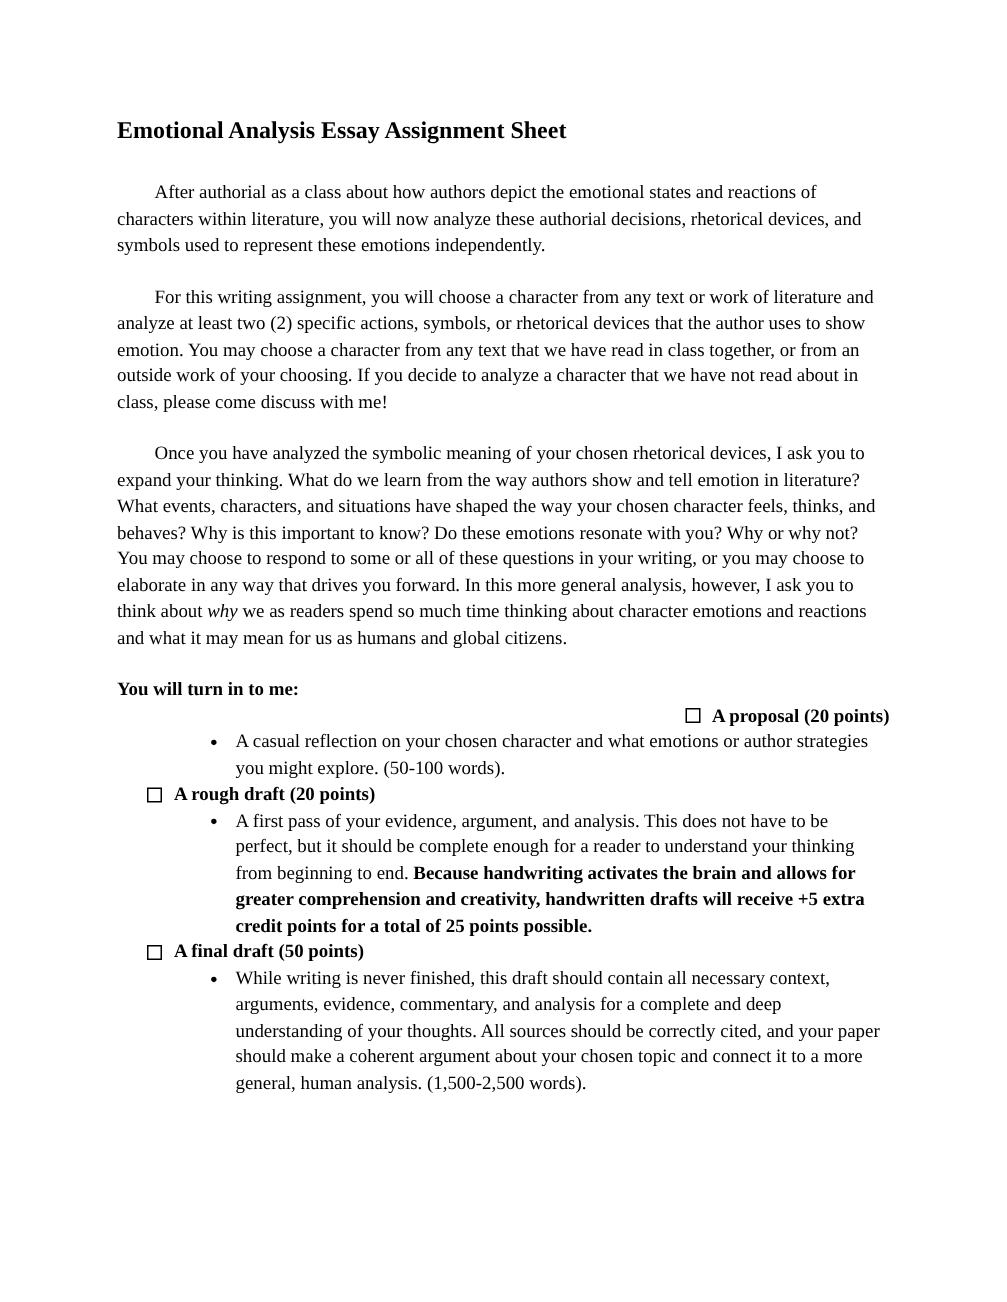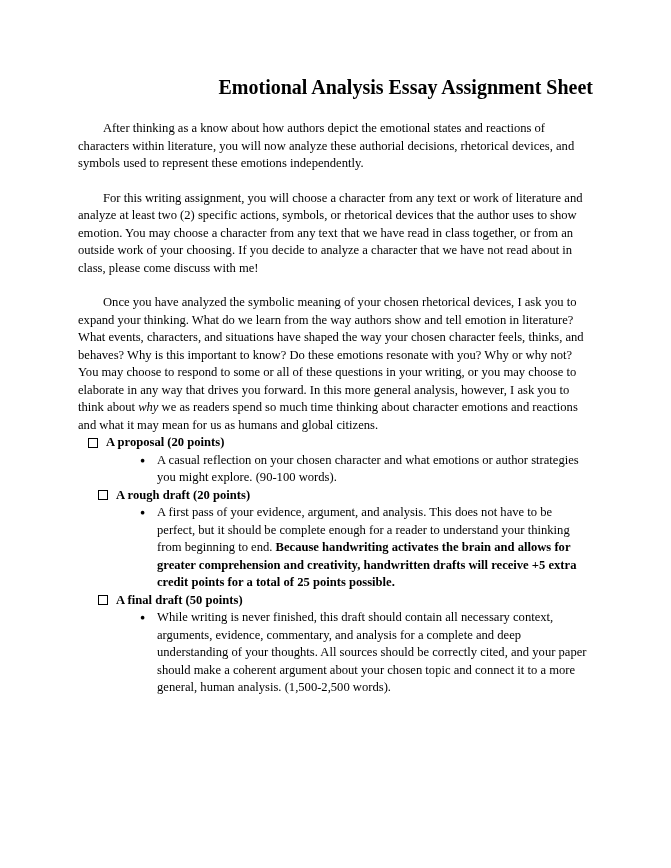--- a/index.html
+++ b/index.html
@@ -13,43 +13,44 @@
     height: 868px;
     background: #ffffff;
     color: #000000;
     font-family: "Liberation Serif", "DejaVu Serif", serif;
     font-size: 12.6px;
     line-height: 17.5px;
     padding: 78px 78px 0 78px;
     overflow: hidden;
   }
   .doc-title {
-    font-size: 20px;
+    font-size: 16px;
     font-weight: bold;
-    text-align: right;
+    text-align: left;
     margin: 0 0 23px 0;
     line-height: 19px;
   }
   .para {
     margin: 17px 0 0 0;
     text-indent: 25px;
     text-align: left;
   }
   .italic-word { font-style: italic; }
   .turn-in-heading {
     font-weight: bold;
     margin: 17px 0 0 0;
   }
   .check-row {
     display: flex;
     align-items: flex-start;
     margin-left: 20px;
   }
   .check-row.first-item {
-    margin-left: 10px;
+    margin-left: 33px;
+    justify-content: flex-end;
   }
   .checkbox-box {
     flex: none;
     width: 10px;
     height: 10px;
     border: 1.3px solid #000000;
     margin-top: 3.5px;
     margin-right: 8px;
     background: #ffffff;
   }
@@ -70,34 +71,35 @@
   .bullet-text { flex: 1; }
   .bold-run { font-weight: bold; }
 </style>
 </head>
 <body>
 
 <div class="page">
 
   <h1 class="doc-title">Emotional Analysis Essay Assignment Sheet</h1>
 
-  <p class="para">After thinking as a know about how authors depict the emotional states and reactions of characters within literature, you will now analyze these authorial decisions, rhetorical devices, and symbols used to represent these emotions independently.</p>
+  <p class="para">After authorial as a class about how authors depict the emotional states and reactions of characters within literature, you will now analyze these authorial decisions, rhetorical devices, and symbols used to represent these emotions independently.</p>
 
   <p class="para">For this writing assignment, you will choose a character from any text or work of literature and analyze at least two (2) specific actions, symbols, or rhetorical devices that the author uses to show emotion. You may choose a character from any text that we have read in class together, or from an outside work of your choosing. If you decide to analyze a character that we have not read about in class, please come discuss with me!</p>
 
   <p class="para"><span>Once you have analyzed the symbolic meaning of your chosen rhetorical devices, I ask you to expand your thinking. What do we learn from the way authors show and tell emotion in literature? What events, characters, and situations have shaped the way your chosen character feels, thinks, and behaves? Why is this important to know? Do these emotions resonate with you? Why or why not? You may choose to respond to some or all of these questions in your writing, or you may choose to elaborate in any way that drives you forward. In this more general analysis, however, I ask you to think about </span><span class="italic-word">why</span><span> we as readers spend so much time thinking about character emotions and reactions and what it may mean for us as humans and global citizens.</span></p>
 
+  <p class="turn-in-heading">You will turn in to me:</p>
 
   <div class="check-row first-item">
     <span class="checkbox-box"></span>
     <span class="check-label">A proposal (20 points)</span>
   </div>
   <div class="bullet-row">
     <span class="bullet-glyph">●</span>
-    <span class="bullet-text">A casual reflection on your chosen character and what emotions or author strategies you might explore. (90-100 words).</span>
+    <span class="bullet-text">A casual reflection on your chosen character and what emotions or author strategies you might explore. (50-100 words).</span>
   </div>
 
   <div class="check-row">
     <span class="checkbox-box"></span>
     <span class="check-label">A rough draft (20 points)</span>
   </div>
   <div class="bullet-row">
     <span class="bullet-glyph">●</span>
     <span class="bullet-text"><span>A first pass of your evidence, argument, and analysis. This does not have to be perfect, but it should be complete enough for a reader to understand your thinking from beginning to end. </span><span class="bold-run">Because handwriting activates the brain and allows for greater comprehension and creativity, handwritten drafts will receive +5 extra credit points for a total of 25 points possible.</span></span>
   </div>

